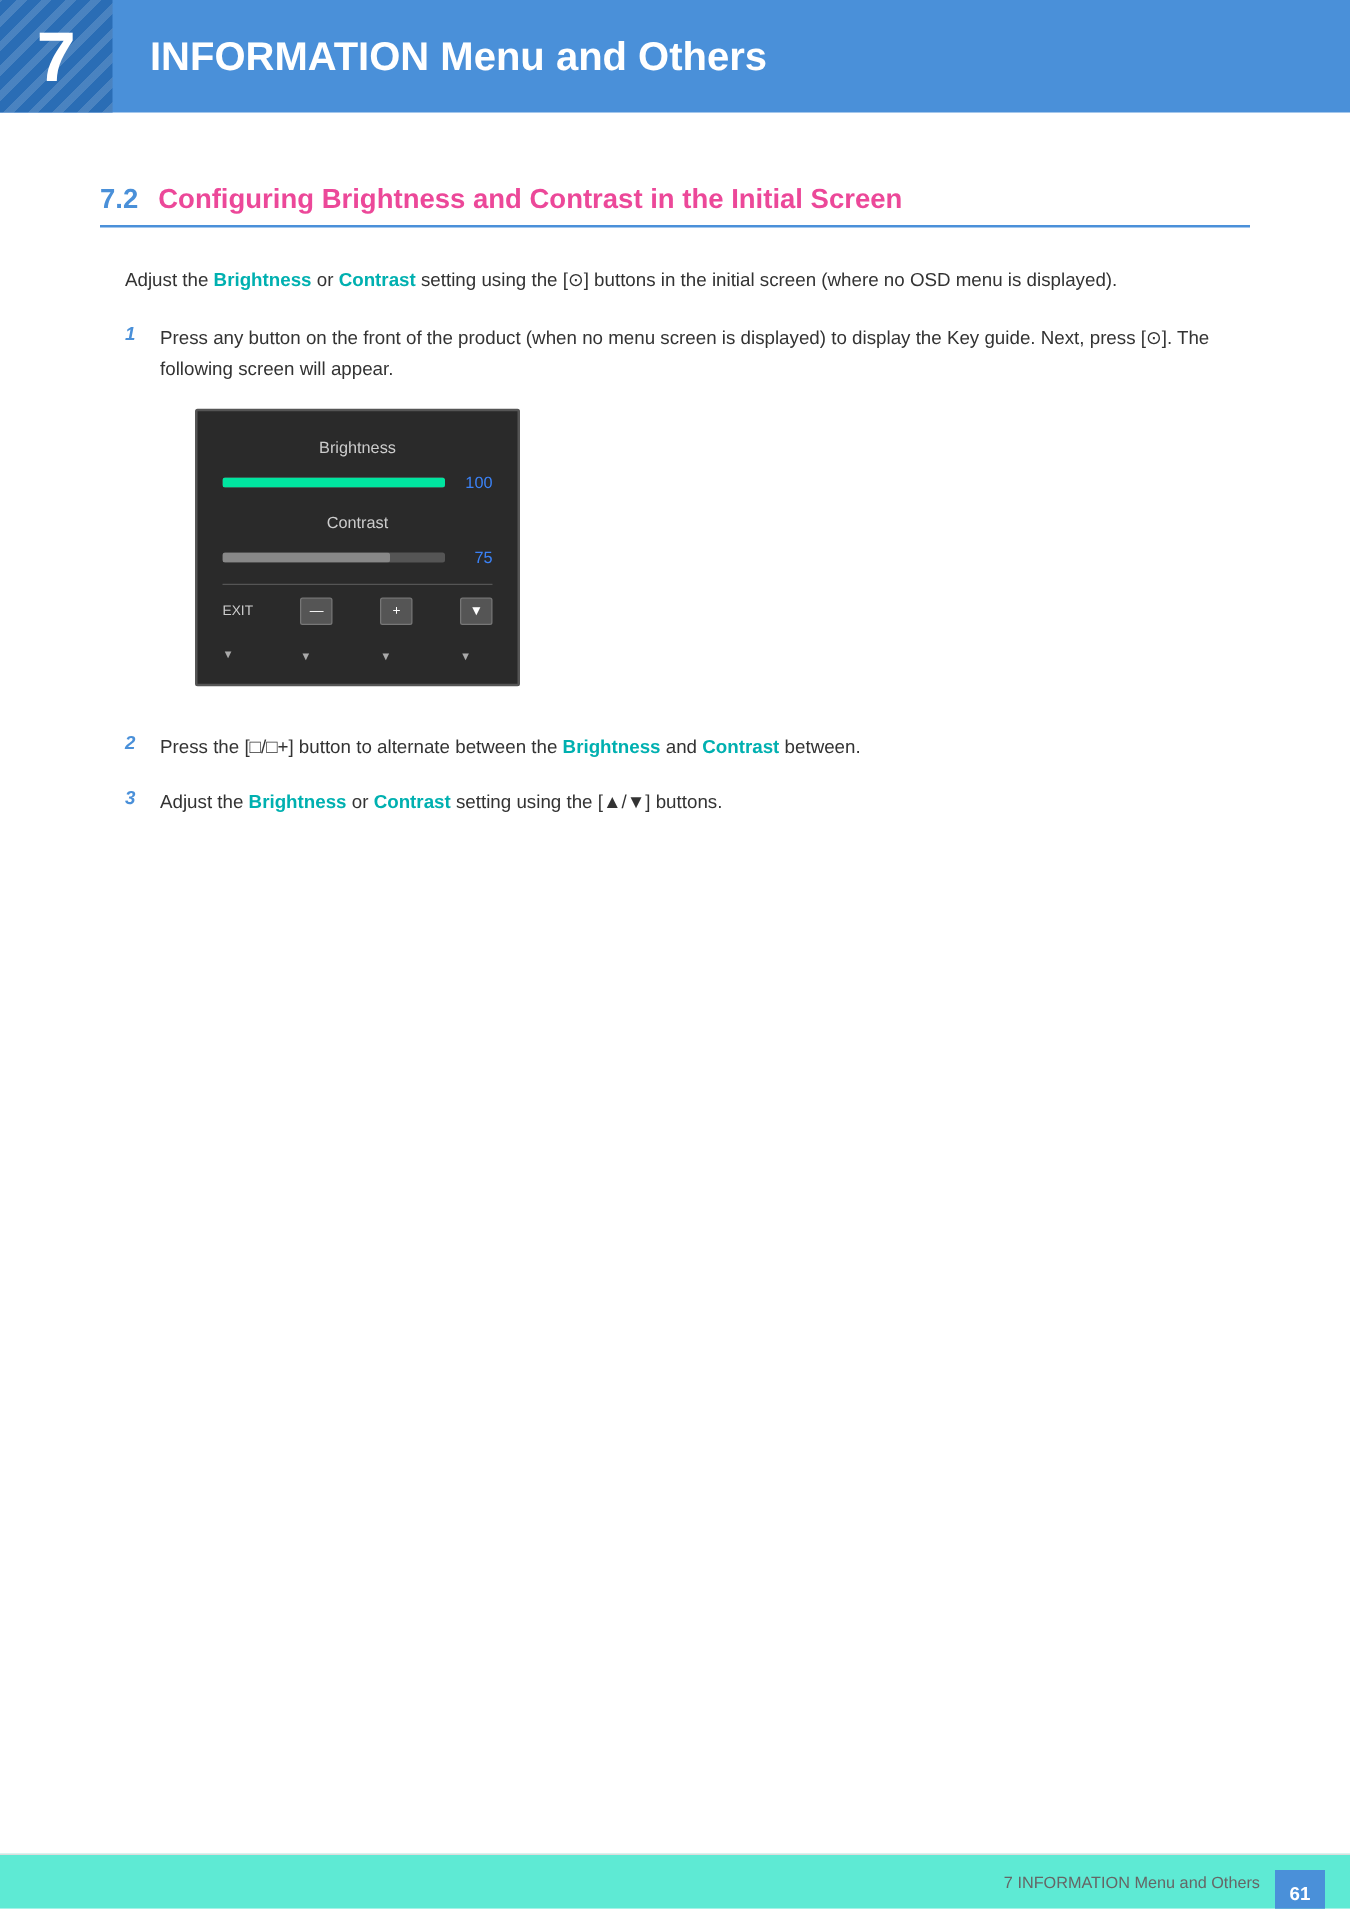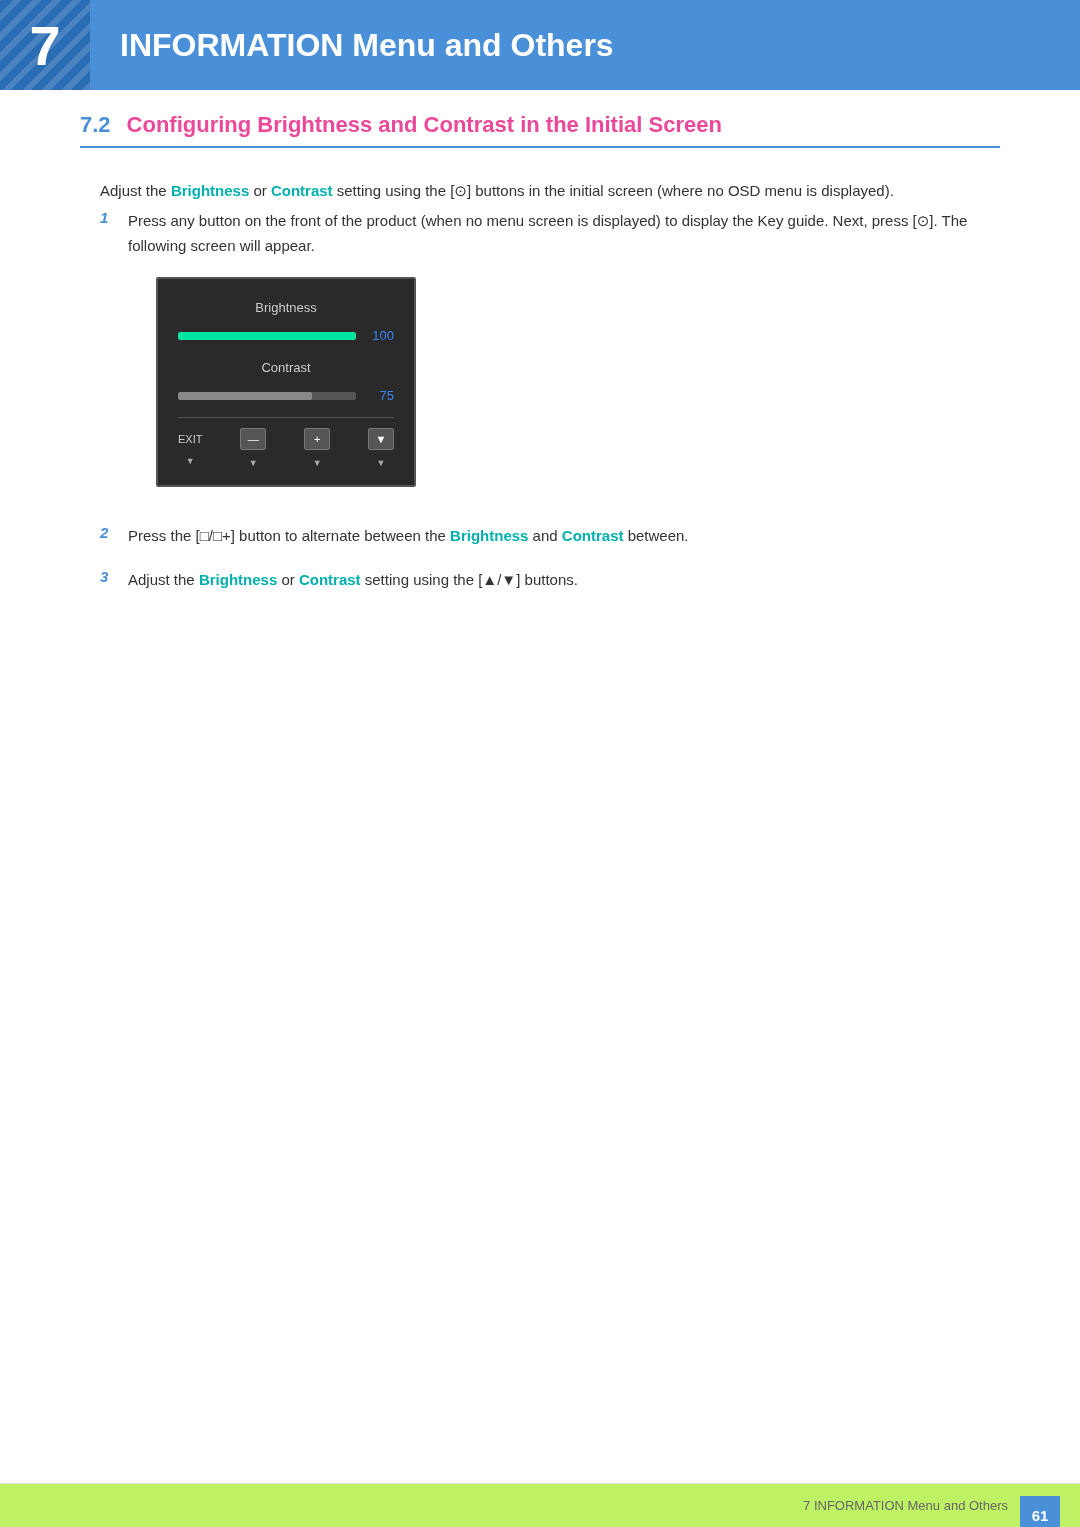--- a/index.html
+++ b/index.html
@@ -61,21 +61,21 @@
 
     .chapter-title {
       font-size: 32px;
       font-weight: bold;
       color: #ffffff;
       margin-left: 30px;
     }
 
     
     .content {
-      padding: 22px 80px 80px 80px;
+      padding: 56px 80px 80px 80px;
     }
 
     
     .section-heading {
       display: flex;
       align-items: baseline;
       margin-bottom: 30px;
       border-bottom: 2px solid #4a90d9;
       padding-bottom: 8px;
     }
@@ -91,21 +91,21 @@
       font-size: 22px;
       font-weight: bold;
       color: #ec4899;
     }
 
     
     .body-text {
       font-size: 15px;
       line-height: 1.7;
       color: #333333;
-      margin-bottom: 4px;
+      margin-bottom: 20px;
       margin-left: 20px;
     }
 
     .bold-cyan {
       font-weight: bold;
       color: #00b0b0;
     }
 
     
     .steps-list {
@@ -220,32 +220,32 @@
 
     .osd-btn-arrow {
       font-size: 9px;
       color: #aaaaaa;
       text-align: center;
     }
 
     .osd-btn-col {
       display: flex;
       flex-direction: column;
-      align-items: center;
-      gap: 6px;
+      align-items: flex-start;
+      gap: 18px;
     }
 
     
     .page-footer {
       position: absolute;
       bottom: 0;
       left: 0;
       right: 0;
       height: 44px;
-      background: #bef264;
+      background: #5eead4;
       border-top: 1px solid #dddddd;
       display: flex;
       align-items: center;
       justify-content: flex-end;
       padding-right: 20px;
     }
 
     .footer-text {
       font-size: 13px;
       color: #666666;

